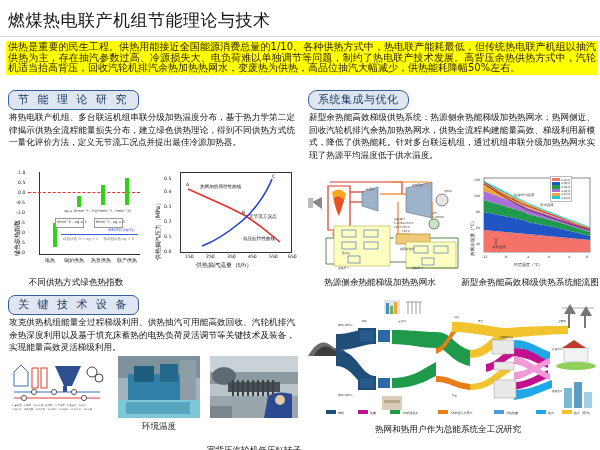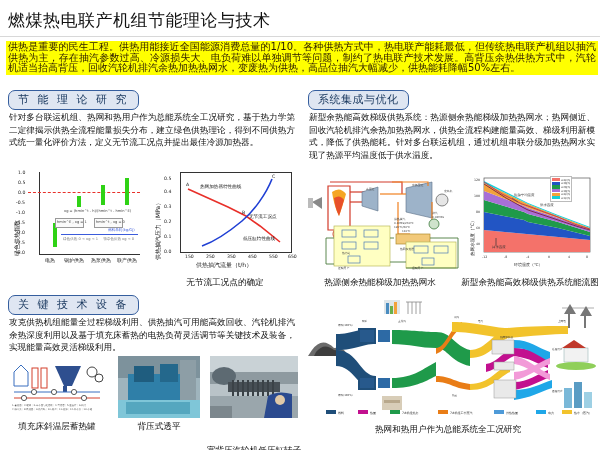--- a/index.html
+++ b/index.html
@@ -21,21 +21,21 @@
     background:#ffff00;color:#2a1a00;font-size:10px;line-height:10.6px;
     padding:1px 2px;text-align:justify;
   }
   
   .sec-head{
     position:absolute;display:inline-block;
     border:1.4px solid #355e9e;border-radius:7px;background:#dfe6f2;
     color:#17365d;font-size:11px;line-height:14px;padding:2px 9px;
     letter-spacing:2.5px;white-space:nowrap;
   }
-  .sec-head.tight{letter-spacing:0.5px;}
+  .sec-head.tight{letter-spacing:0.5px;border-radius:9px;}
   .body-text{
     position:absolute;font-size:8.6px;line-height:12.6px;color:#111;
     text-align:justify;
   }
   
   .cap{position:absolute;font-size:8.6px;color:#111;text-align:center;white-space:nowrap;}
   
   .fig{position:absolute;background:#fff;}
   .axisline{position:absolute;background:#333;}
   .tick-lab{position:absolute;font-size:4.6px;color:#222;white-space:nowrap;}
@@ -61,21 +61,21 @@
 <body>
 
 <div class="poster">
 
   <div class="title">燃煤热电联产机组节能理论与技术</div>
   <div class="title-rule"></div>
 
   <div class="abstract">供热是重要的民生工程。供热用能接近全国能源消费总量的1/10。各种供热方式中，热电联产能耗最低，但传统热电联产机组以抽汽供热为主，存在抽汽参数过高、冷源损失大、电负荷难以单独调节等问题，制约了热电联产技术发展。高背压余热供热方式中，汽轮机适当抬高背压，回收汽轮机排汽余热加热热网水，变废热为供热，高品位抽汽大幅减少，供热能耗降幅50%左右。</div>
 
   <div class="sec-head" style="left:8px;top:90px;">节 能 理 论 研 究</div>
-  <div class="body-text" style="left:9px;top:111px;width:286px;">针对多台联运机组、热网和热用户作为总能系统全工况研究，基于热力学第二定律揭示供热全流程能量损失分布，建立绿色供热理论，得到不同供热方式统一量化评价方法，定义无节流工况点并提出最佳冷源加热器。</div>
+  <div class="body-text" style="left:9px;top:111px;width:286px;">将热电联产机组、多台联运机组串联分级加热温度分布，基于热力学第二定律揭示供热全流程能量损失分布，建立绿色供热理论，得到不同供热方式统一量化评价方法，定义无节流工况点并提出最佳冷源加热器。</div>
 
   <div class="fig" style="left:8px;top:168px;width:136px;height:104px;">
 
     <div class="ylabel-v" style="left:5px;top:88px;">绿色供热指数</div>
 
     <div class="axisline" style="left:31px;top:4px;width:.8px;height:82px;"></div>
     <div class="axisline" style="left:31px;top:86px;width:101px;height:.8px;"></div>
 
     <div class="tick-lab" style="left:10px;top:2px;">1.0</div>
     <div class="tick-lab" style="left:10px;top:12px;">0.5</div>
@@ -102,20 +102,21 @@
     <div class="note" style="left:56px;top:41px;">xg = (hmin^t - h)/(hmin^t - hmin^E)</div>
     <div class="note-box" style="left:47px;top:50px;width:27px;height:8px;"></div>
     <div class="note" style="left:49px;top:52px;">hmin^E , xg = 1</div>
     <div class="note-box" style="left:86px;top:50px;width:27px;height:8px;"></div>
     <div class="note" style="left:88px;top:52px;">hmin^t , xg = 0</div>
     <div class="axisline" style="left:53px;top:66px;width:77px;height:.8px;background:#3b5bdb;"></div>
     <div class="note" style="left:100px;top:60px;color:#3b5bdb;">燃料单耗(kg/GJ)</div>
     <div class="note" style="left:55px;top:69px;color:#777;">绿色供热 0 &lt; xg &lt; 1</div>
     <div class="note" style="left:95px;top:69px;color:#777;">非绿色供热 xg &lt; 0</div>
   </div>
+  <div class="cap" style="left:8px;top:277px;width:136px;">不同供热方式绿色热指数</div>
 
   <div class="fig" style="left:150px;top:168px;width:150px;height:104px;">
     <div class="ylabel-v" style="left:4px;top:92px;">供热抽汽压力（MPa）</div>
     <div class="axisline" style="left:30px;top:4px;width:.8px;height:80px;"></div>
     <div class="axisline" style="left:30px;top:84px;width:112px;height:.8px;"></div>
     <div class="axisline" style="left:141px;top:4px;width:.8px;height:80px;"></div>
     <div class="axisline" style="left:30px;top:4px;width:112px;height:.8px;"></div>
 
     <div class="tick-lab" style="left:14px;top:81px;">0.0</div>
     <div class="tick-lab" style="left:14px;top:66px;">0.1</div>
@@ -136,21 +137,20 @@
       <path d="M52,78 C66,73 80,63 92,53 C104,43 116,26 122,11" fill="none" stroke="#1f3fd4" stroke-width="1.6"></path>
     </svg>
     <div class="curvelab" style="left:36px;top:14px;color:#222;">A</div>
     <div class="curvelab" style="left:92px;top:42px;color:#222;">B</div>
     <div class="curvelab" style="left:122px;top:6px;color:#222;">C</div>
     <div class="curvelab" style="left:50px;top:16px;color:#111;">热网加热器特性曲线</div>
     <div class="curvelab" style="left:99px;top:46px;color:#111;">无节流工况点</div>
     <div class="curvelab" style="left:93px;top:68px;color:#111;">低压缸特性曲线</div>
     <div class="tick-lab" style="left:46px;top:93px;font-size:6px;">供热抽汽流量（t/h）</div>
   </div>
-  <div class="cap" style="left:150px;top:277px;width:150px;">无节流工况点的确定</div>
 
   <div class="sec-head" style="left:8px;top:295px;">关 键 技 术 设 备</div>
   <div class="body-text" style="left:9px;top:316px;width:286px;">攻克供热机组能量全过程梯级利用、供热抽汽可用能高效回收、汽轮机排汽余热深度利用以及基于填充床蓄热的电热负荷灵活调节等关键技术及装备，实现能量高效灵活梯级利用。</div>
 
   <div class="photo" style="left:8px;top:356px;width:98px;height:62px;background:#ffffff;border:0;">
     <svg width="98" height="62" viewBox="0 0 98 62">
       <rect width="98" height="62" fill="#ffffff"></rect>
       <path d="M6 16 l7-7 7 7 v14 h-14z" fill="#fff" stroke="#3a6fbf" stroke-width="1"></path>
       <rect x="24" y="12" width="6" height="20" fill="#fff" stroke="#d4402c" stroke-width="1"></rect>
       <rect x="33" y="12" width="6" height="20" fill="#fff" stroke="#d4402c" stroke-width="1"></rect>
@@ -164,35 +164,34 @@
       <circle cx="46" cy="36" r="2.6" fill="#fff" stroke="#333" stroke-width=".8"></circle>
       <circle cx="66" cy="36" r="2.6" fill="#fff" stroke="#333" stroke-width=".8"></circle>
       <circle cx="16" cy="42" r="2.6" fill="#fff" stroke="#333" stroke-width=".8"></circle>
       <circle cx="76" cy="42" r="2.6" fill="#fff" stroke="#333" stroke-width=".8"></circle>
       <g fill="#555" font-size="2.4" font-family="DejaVu Sans">
         <text x="4" y="50">1-蓄热器；2-罐体；3-布水器与配流板；4-导流管；5-温度计；6-阀门</text>
         <text x="4" y="54">7-循环泵；8-换热器；9-热力站；10-用户；11-热源；12-补水泵；13-水箱</text>
       </g>
     </svg>
   </div>
-  <div class="cap" style="left:8px;top:421px;width:98px;">填充床斜温层蓄热罐</div>
 
   <div class="photo" style="left:118px;top:356px;width:82px;height:62px;">
     <svg width="82" height="62" viewBox="0 0 82 62">
       <rect width="82" height="62" fill="#9fb4bd"></rect>
       <rect x="0" y="0" width="82" height="22" fill="#7d929c"></rect>
       <rect x="10" y="18" width="58" height="26" fill="#2f7fa8"></rect>
       <rect x="16" y="10" width="20" height="16" fill="#1f5d7f"></rect>
       <rect x="42" y="8" width="18" height="18" fill="#24688c"></rect>
       <rect x="0" y="44" width="82" height="18" fill="#7fc6d8"></rect>
       <rect x="8" y="46" width="64" height="12" fill="#55a7bf"></rect>
       <rect x="62" y="4" width="16" height="40" fill="#8d9ea6"></rect>
     </svg>
   </div>
-  <div class="cap" style="left:118px;top:421px;width:82px;">背压式透平</div>
+  <div class="cap" style="left:118px;top:421px;width:82px;">环境温度</div>
 
   <div class="photo" style="left:210px;top:356px;width:88px;height:62px;">
     <svg width="88" height="62" viewBox="0 0 88 62">
       <rect width="88" height="62" fill="#b9c3c8"></rect>
       <rect x="0" y="0" width="88" height="16" fill="#c9d2d6"></rect>
       <rect x="0" y="16" width="88" height="12" fill="#8e9aa0"></rect>
       <ellipse cx="14" cy="20" rx="12" ry="9" fill="#5d6a72"></ellipse>
       <rect x="18" y="26" width="52" height="10" fill="#474f55"></rect>
       <g fill="#3b4247">
         <rect x="22" y="24" width="2" height="16"></rect>

